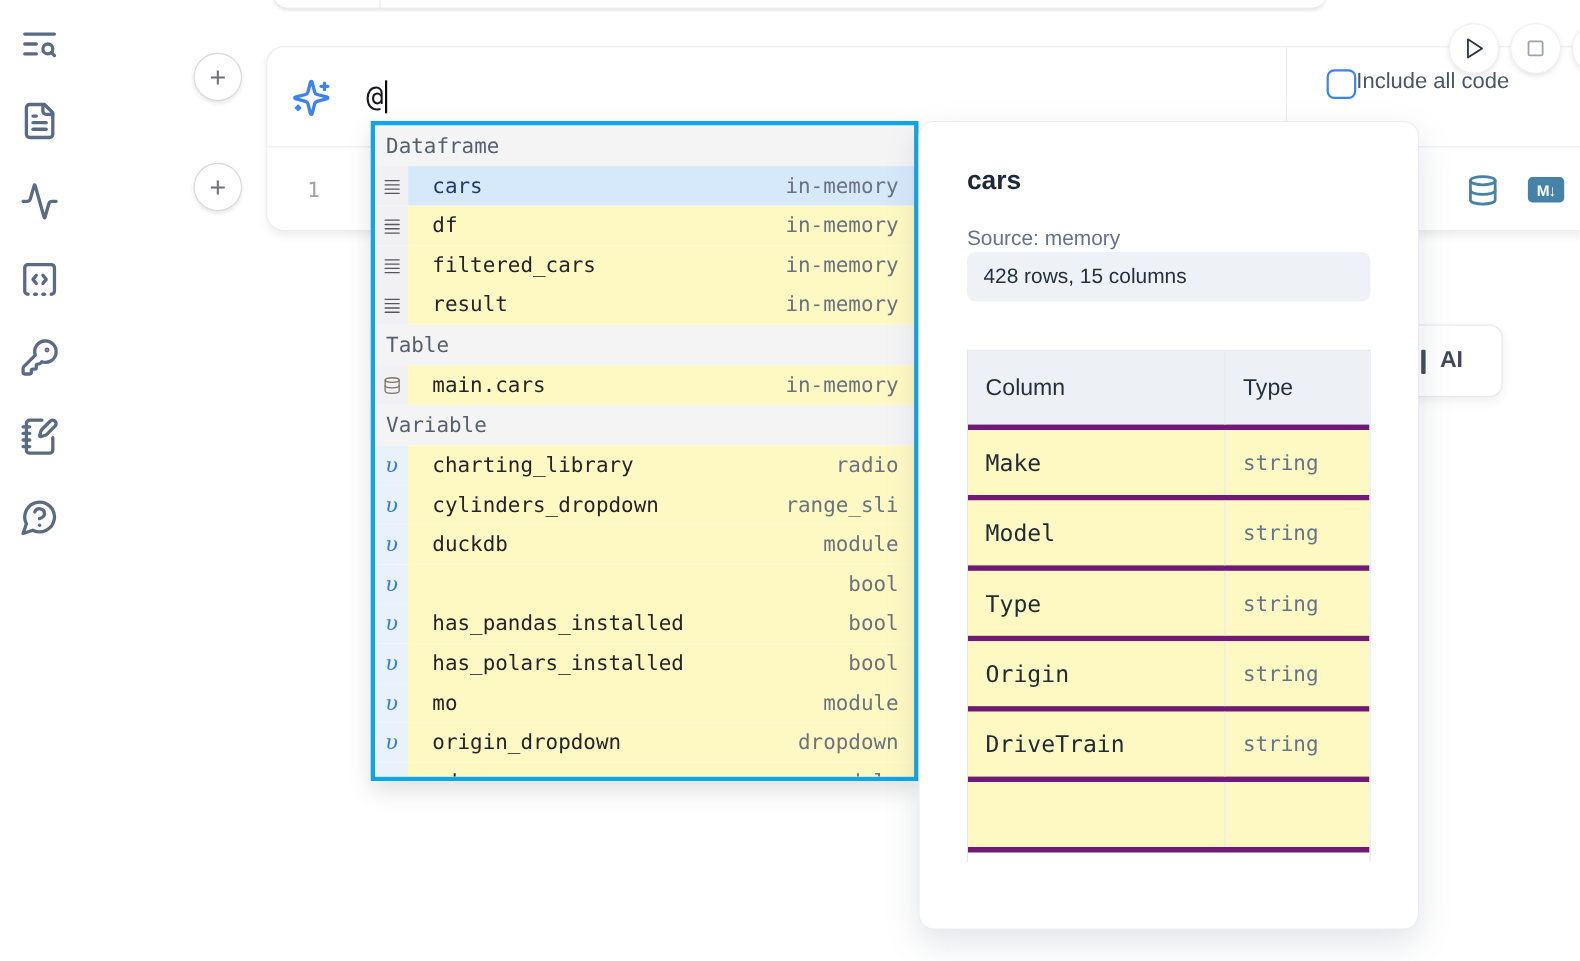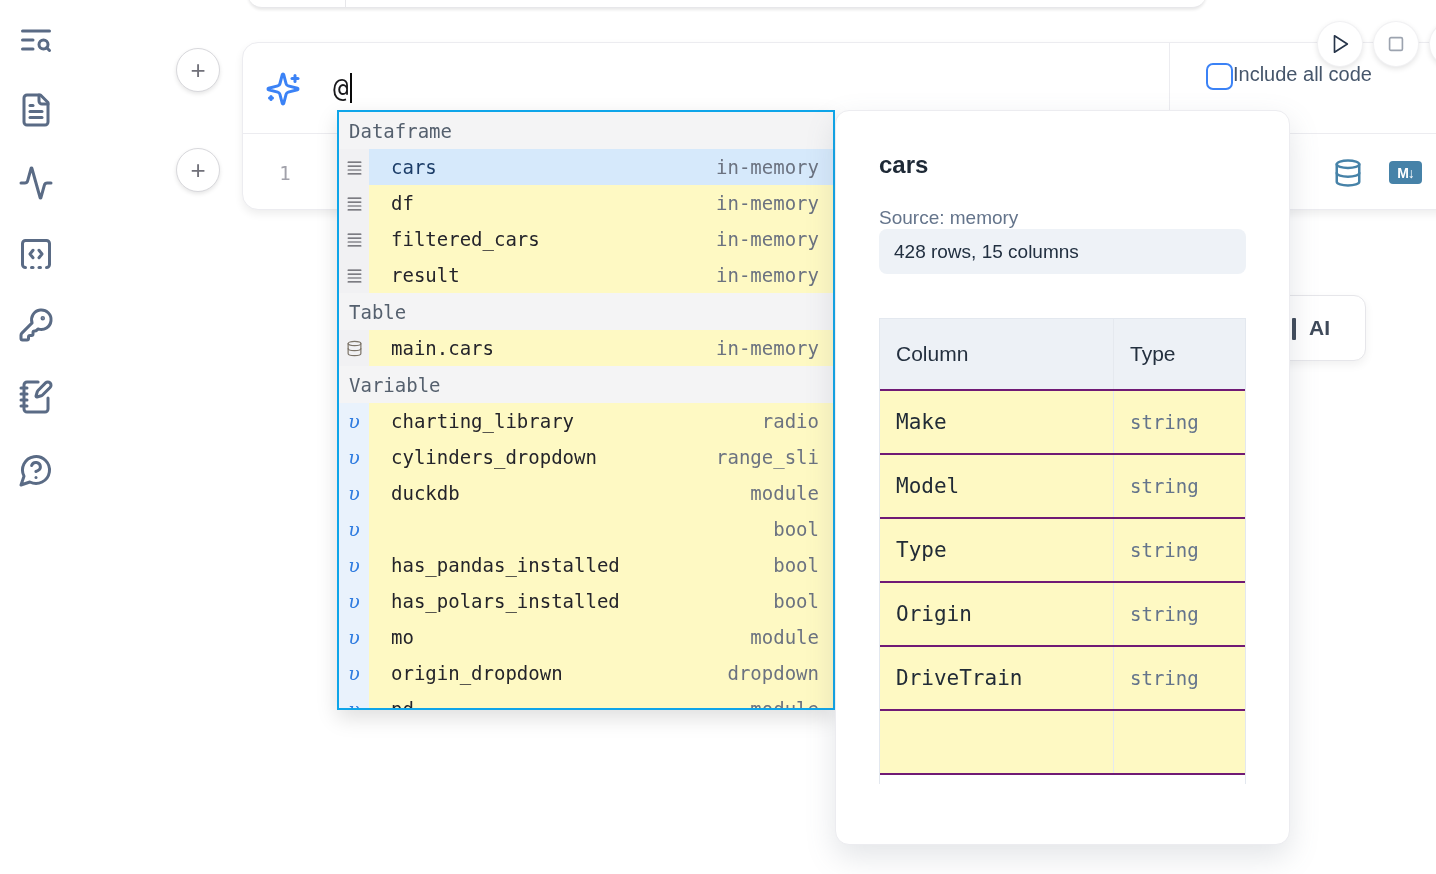--- a/index.html
+++ b/index.html
@@ -71,21 +71,21 @@
   .round-btn svg{width:22px;height:22px;fill:none;stroke-linecap:round;stroke-linejoin:round}
 
   
   .ai-chip{position:absolute;left:1158px;top:295px;width:208px;height:66px;background:#fff;
     border:1px solid #e6e6ea;border-radius:12px;box-shadow:0 4px 10px rgba(0,0,0,.06);z-index:5;cursor:pointer}
   .ai-chip .glyph-bar{position:absolute;right:69px;top:22px;width:4px;height:22px;border-radius:1px;background:#3f4a5a}
   .ai-chip .chip-label{position:absolute;right:35px;top:20px;font-size:21px;font-weight:bold;color:#3f4a5a}
 
   
   .completion{position:absolute;left:337px;top:110px;width:498px;height:600px;background:#fff;
-    border:2px solid #0ea5e9;box-shadow:0 8px 20px rgba(0,0,0,.13);z-index:10;overflow:hidden;
+    border:4px solid #0ea5e9;box-shadow:0 8px 20px rgba(0,0,0,.13);z-index:10;overflow:hidden;
     font-family:"DejaVu Sans Mono",monospace}
   .c-header{height:37px;background:#f4f4f5;color:#55606e;font-size:19px;display:flex;
     align-items:center;padding-left:10px}
   .c-row{height:36px;display:flex;align-items:stretch;cursor:pointer}
   .c-gutter{width:30px;flex:0 0 30px;display:flex;align-items:center;justify-content:center}
   .g-gray{background:#f1f1f3}
   .g-blue{background:#e9f2fc}
   .ham-icon svg{width:17px;height:17px;stroke:#56565e;stroke-width:1.7;stroke-linecap:round}
   .cyl-icon svg{width:17px;height:17px;stroke:#7c7468;fill:none;stroke-width:1.7;stroke-linecap:round;stroke-linejoin:round}
   .var-icon{font-family:"DejaVu Serif",serif;font-style:italic;color:#2f7ce0;font-size:19px;line-height:1}
@@ -97,21 +97,21 @@
 
   
   .preview{position:absolute;left:835px;top:110px;width:455px;height:735px;background:#fff;
     border:1px solid #ececf0;border-radius:14px;box-shadow:0 12px 30px rgba(100,110,130,.18);
     z-index:20;padding:40px 43px;overflow:hidden}
   .pv-title{font-size:24px;font-weight:bold;color:var(--ink)}
   .pv-source{margin-top:28px;font-size:19px;color:var(--muted)}
   .pv-badge{height:45px;background:#eef2f7;border-radius:8px;display:flex;
     align-items:center;padding-left:15px;font-size:19px;color:#223041}
   .pv-table{margin-top:44px;height:466px;overflow:hidden;border:1px solid #e3e8ef;border-bottom:none}
-  .pv-tr{display:flex;border-bottom:2px solid #701a75}
+  .pv-tr{display:flex;border-bottom:5px solid #701a75}
   .pv-th{height:72px;background:#edf1f6}
   .pv-td-row{height:64px;background:#fef9c3}
   .pv-c1{flex:0 0 234px;border-right:1px solid #e5e9ef;display:flex;align-items:center;padding-left:16px}
   .pv-c2{flex:1;display:flex;align-items:center;padding-left:16px}
   .pv-th .pv-c1,.pv-th .pv-c2{font-size:21px;color:#24303f}
   .pv-col-name{font-family:"DejaVu Sans Mono",monospace;font-size:21px;color:#212b36}
   .pv-col-type{font-family:"DejaVu Sans Mono",monospace;font-size:19px;color:var(--muted)}
 </style>
 </head>
 <body>

